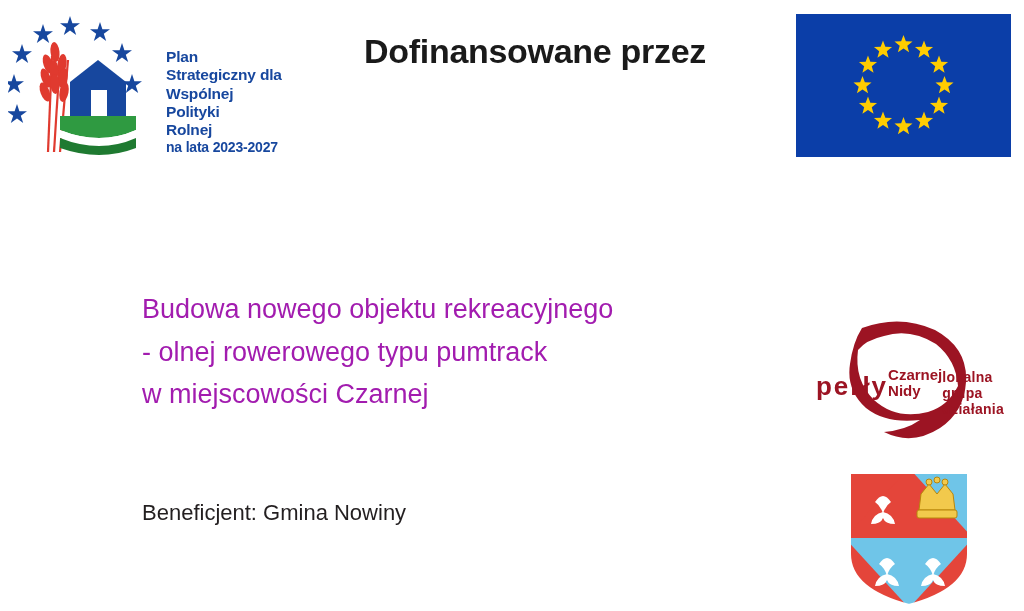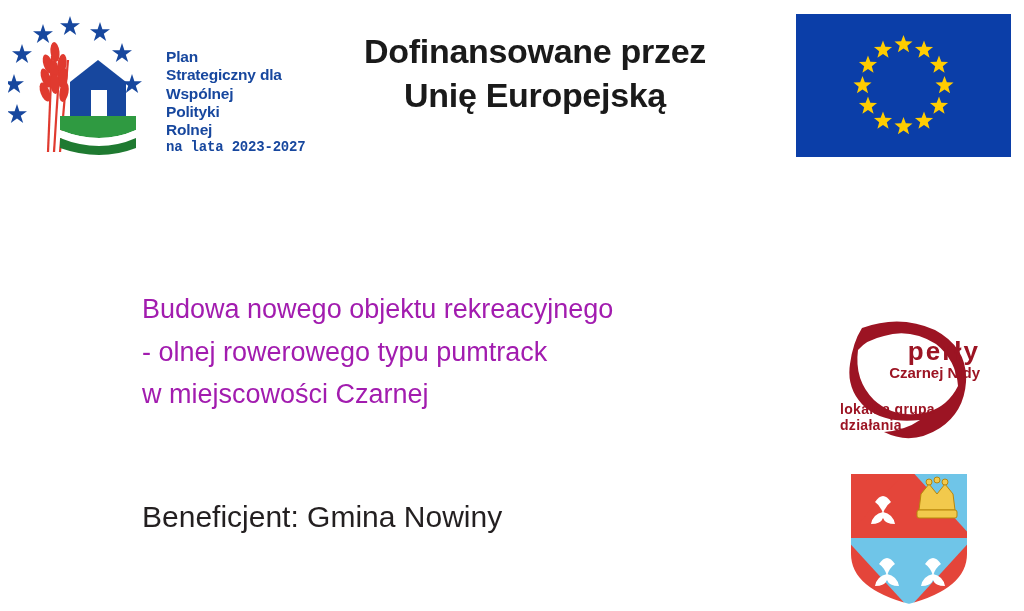--- a/index.html
+++ b/index.html
@@ -36,21 +36,21 @@
     top: 36px;
     line-height: 1.18;
     font-size: 15.5px;
     font-weight: bold;
     color: #17479e;
     letter-spacing: -0.2px;
   }
   .psp-text .ln { white-space: nowrap; }
   .psp-text .cap { color: #17479e; }
   .psp-text .yr { color: #17479e; }
-  .psp-text .small { font-size: 14px; font-family: Liberation Mono, monospace; }
+  .psp-text .small { font-size: 14px; }
 
   .header-title {
     position: absolute;
     left: 300px;
     top: 30px;
     width: 470px;
     text-align: center;
     font-size: 34px;
     font-weight: bold;
     color: #1a1a1a;
@@ -76,39 +76,39 @@
     width: 660px;
     font-size: 27px;
     color: #a21caf;
     line-height: 1.58;
   }
   .project-text .line { white-space: nowrap; }
   .beneficiary {
     position: absolute;
     left: 142px;
     top: 500px;
-    font-size: 30px;
+    font-size: 22px;
     color: #231f20;
     white-space: nowrap;
   }
 
   
   .perly-logo {
     position: absolute;
     left: 840px;
     top: 320px;
     width: 140px;
     height: 125px;
   }
   .perly-text {
     position: absolute;
     inset: 0;
     display: flex;
-    flex-direction: column;
-    align-items: flex-end;
+    flex-direction: row;
+    align-items: center;
     justify-content: center;
     pointer-events: none;
   }
   .perly-l1 {
     font-size: 26px;
     font-weight: bold;
     color: #9c1423;
     letter-spacing: 2px;
     line-height: 1;
     margin-top: 6px;
@@ -189,21 +189,20 @@
       <div class="ln"><span class="cap">S</span><span>trategiczny dla</span></div>
       <div class="ln"><span class="cap">W</span><span>spólnej</span></div>
       <div class="ln"><span class="cap">P</span><span>olityki</span></div>
       <div class="ln"><span class="cap">R</span><span>olnej</span></div>
       <div class="ln small"><span>na lata </span><span class="yr">2023-2027</span></div>
     </div>
   </div>
 
   <div class="header-title">
     <div>Dofinansowane przez</div>
-    <div>Unię Europejską</div>
   </div>
 
   <div class="eu-flag">
     <svg class="eu-stars" viewBox="0 0 215 143">
       <g fill="#ffcc00" id="eustars">
           <polygon points="107.50,21.00 109.85,27.27 116.54,27.56 111.29,31.73 113.08,38.19 107.50,34.49 101.92,38.19 103.71,31.73 98.46,27.56 105.15,27.27"></polygon>
           <polygon points="128.00,26.49 130.35,32.76 137.04,33.06 131.79,37.23 133.58,43.68 128.00,39.98 122.42,43.68 124.21,37.23 118.96,33.06 125.65,32.76"></polygon>
           <polygon points="143.01,41.50 145.35,47.77 152.04,48.06 146.80,52.23 148.59,58.69 143.01,54.99 137.42,58.69 139.21,52.23 133.97,48.06 140.66,47.77"></polygon>
           <polygon points="148.50,62.00 150.85,68.27 157.54,68.56 152.29,72.73 154.08,79.19 148.50,75.49 142.92,79.19 144.71,72.73 139.46,68.56 146.15,68.27"></polygon>
           <polygon points="143.01,82.50 145.35,88.77 152.04,89.06 146.80,93.23 148.59,99.69 143.01,95.99 137.42,99.69 139.21,93.23 133.97,89.06 140.66,88.77"></polygon>

